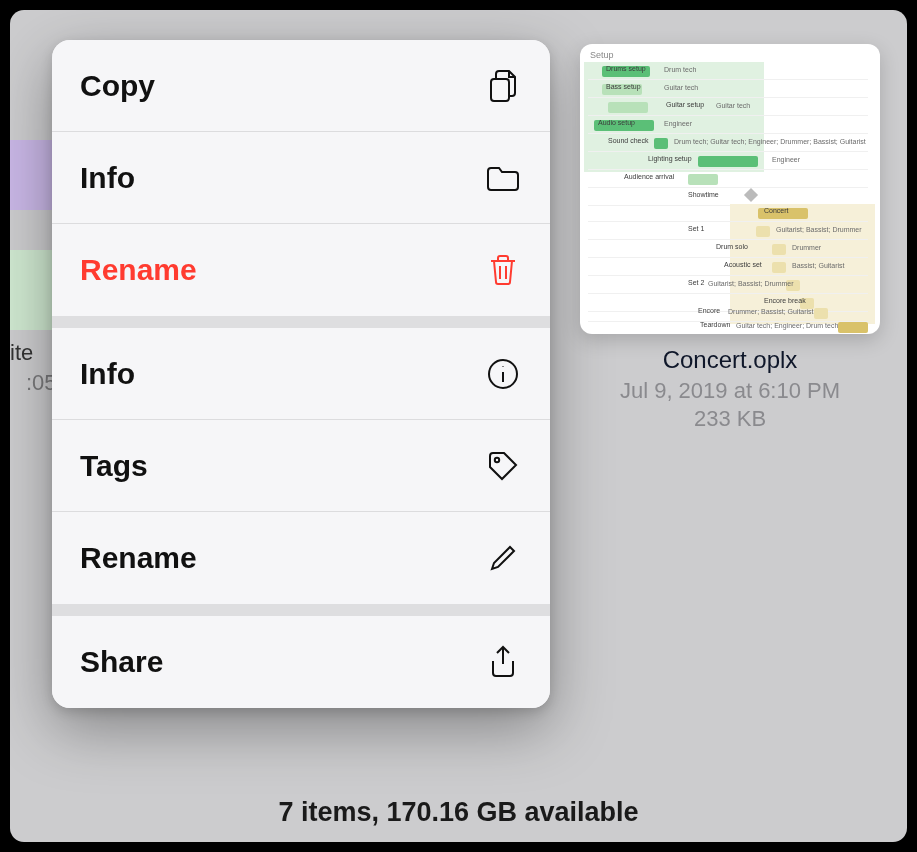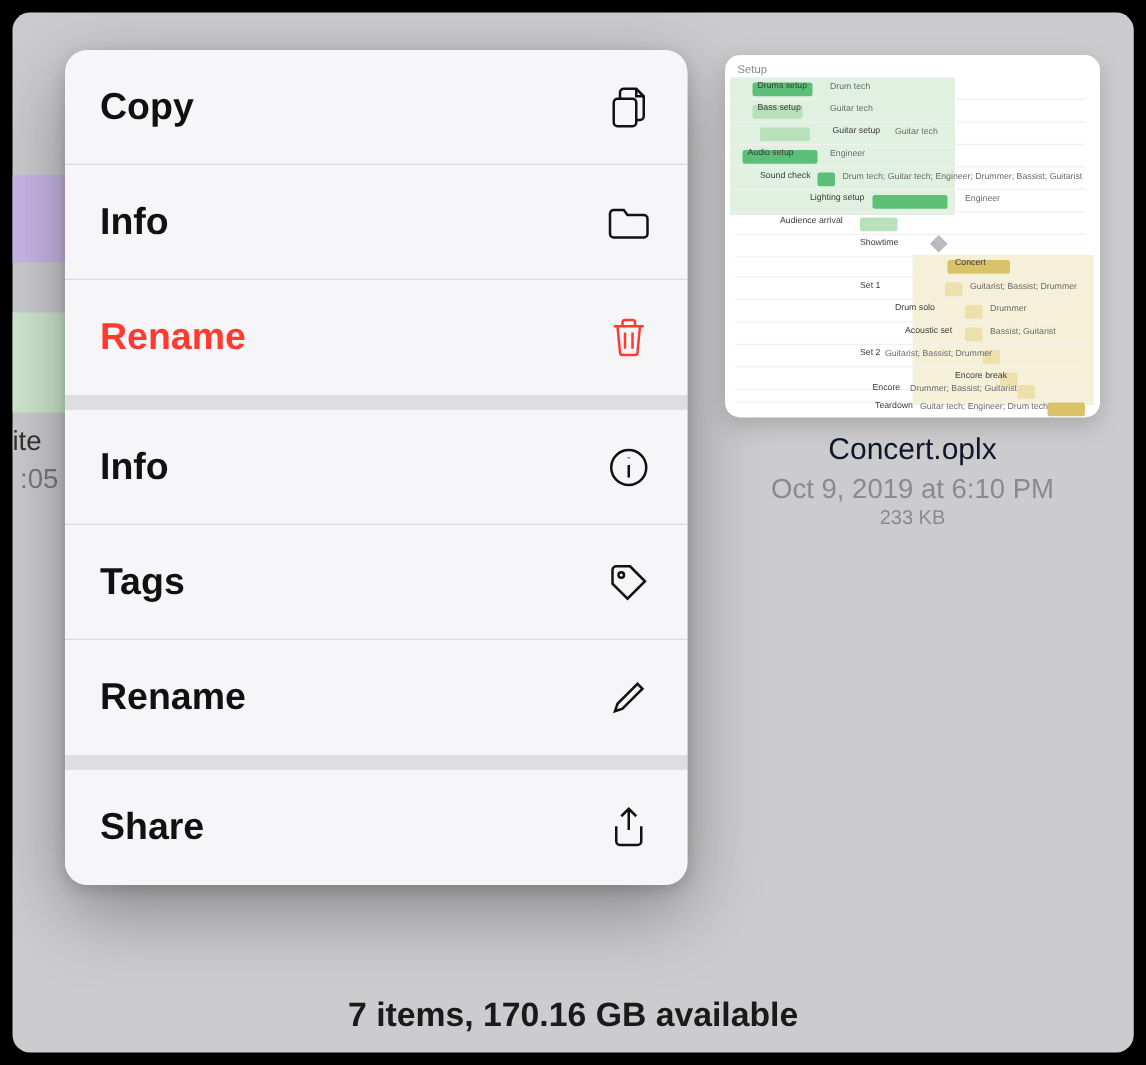--- a/index.html
+++ b/index.html
@@ -25,21 +25,21 @@
     .bg-strip-green {
       position: absolute;
       left: 0; top: 240px; width: 48px; height: 80px;
       background: #cfe8d0;
     }
     .bg-label1 {
       position: absolute; left: 0; top: 330px;
       font-size: 22px; color: #333;
     }
     .bg-label2 {
-      position: absolute; left: 6px; top: 360px;
+      position: absolute; left: 16px; top: 360px;
       font-size: 22px; color: #7a7a7c;
     }
 
     
     .context-menu {
       position: absolute;
       left: 42px; top: 30px;
       width: 498px;
       background: #eeeef0;
       border-radius: 18px;
@@ -111,21 +111,21 @@
       font-size: 24px;
       color: #0f172a;
     }
     .file-meta {
       margin-top: 4px;
       font-size: 22px;
       color: #8a8a8e;
     }
     .file-size {
       margin-top: 2px;
-      font-size: 16px;
+      font-size: 22px;
       color: #8a8a8e;
       text-align: center;
     }
 
     .status-bar {
       position: absolute;
       left: 0; right: 0; bottom: 14px;
       text-align: center;
       font-size: 27px;
       font-weight: 600;
@@ -298,19 +298,19 @@
         <span class="bar-txt" style="left:110px;">Encore</span>
         <span class="txt" style="left:140px;">Drummer; Bassist; Guitarist</span>
       </div>
       <div class="gantt-row" style="top:276px;border:none;">
         <span class="bar y" style="left:250px;width:30px;"></span>
         <span class="bar-txt" style="left:112px;">Teardown</span>
         <span class="txt" style="left:148px;">Guitar tech; Engineer; Drum tech</span>
       </div>
     </div>
     <div class="file-name">Concert.oplx</div>
-    <div class="file-meta">Oct 9, 2019 at 6:10 PM</div>
+    <div class="file-meta">Jul 9, 2019 at 6:10 PM</div>
     <div class="file-size">233 KB</div>
   </div>
 
   <div class="status-bar">7 items, 170.16 GB available</div>
 
 </div>
 
 </body></html>

